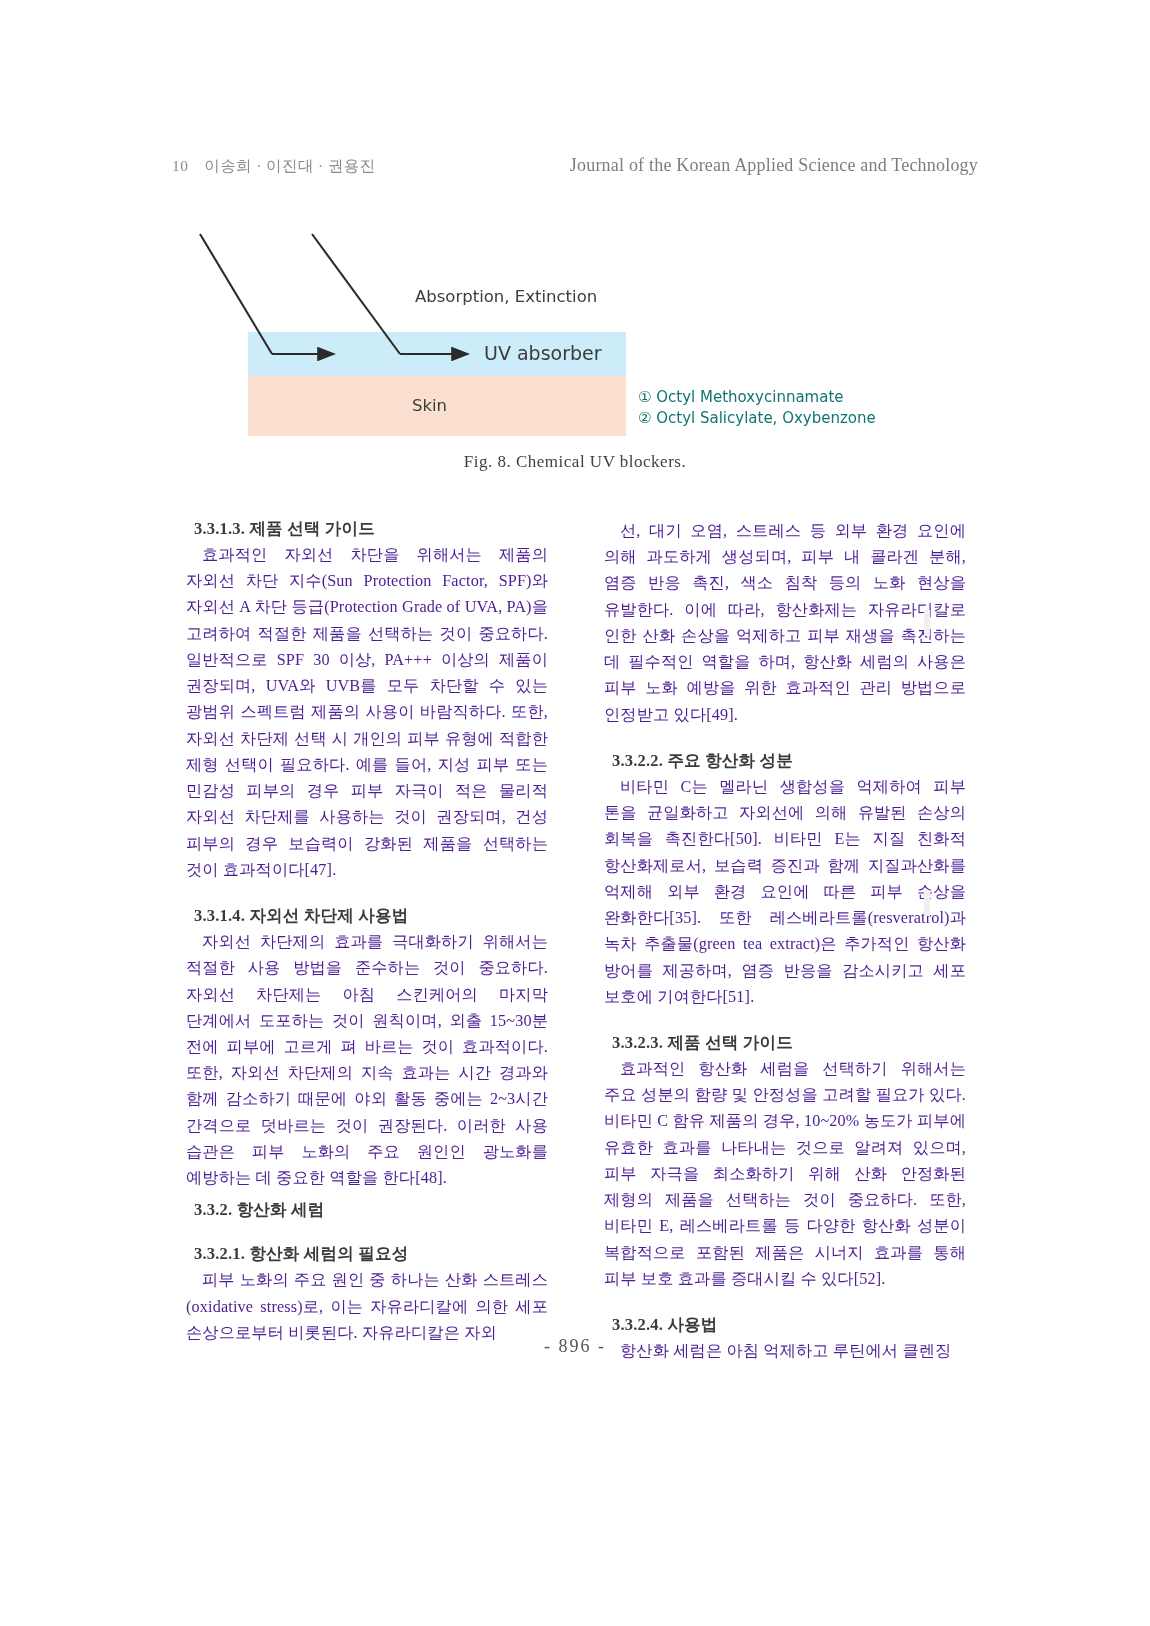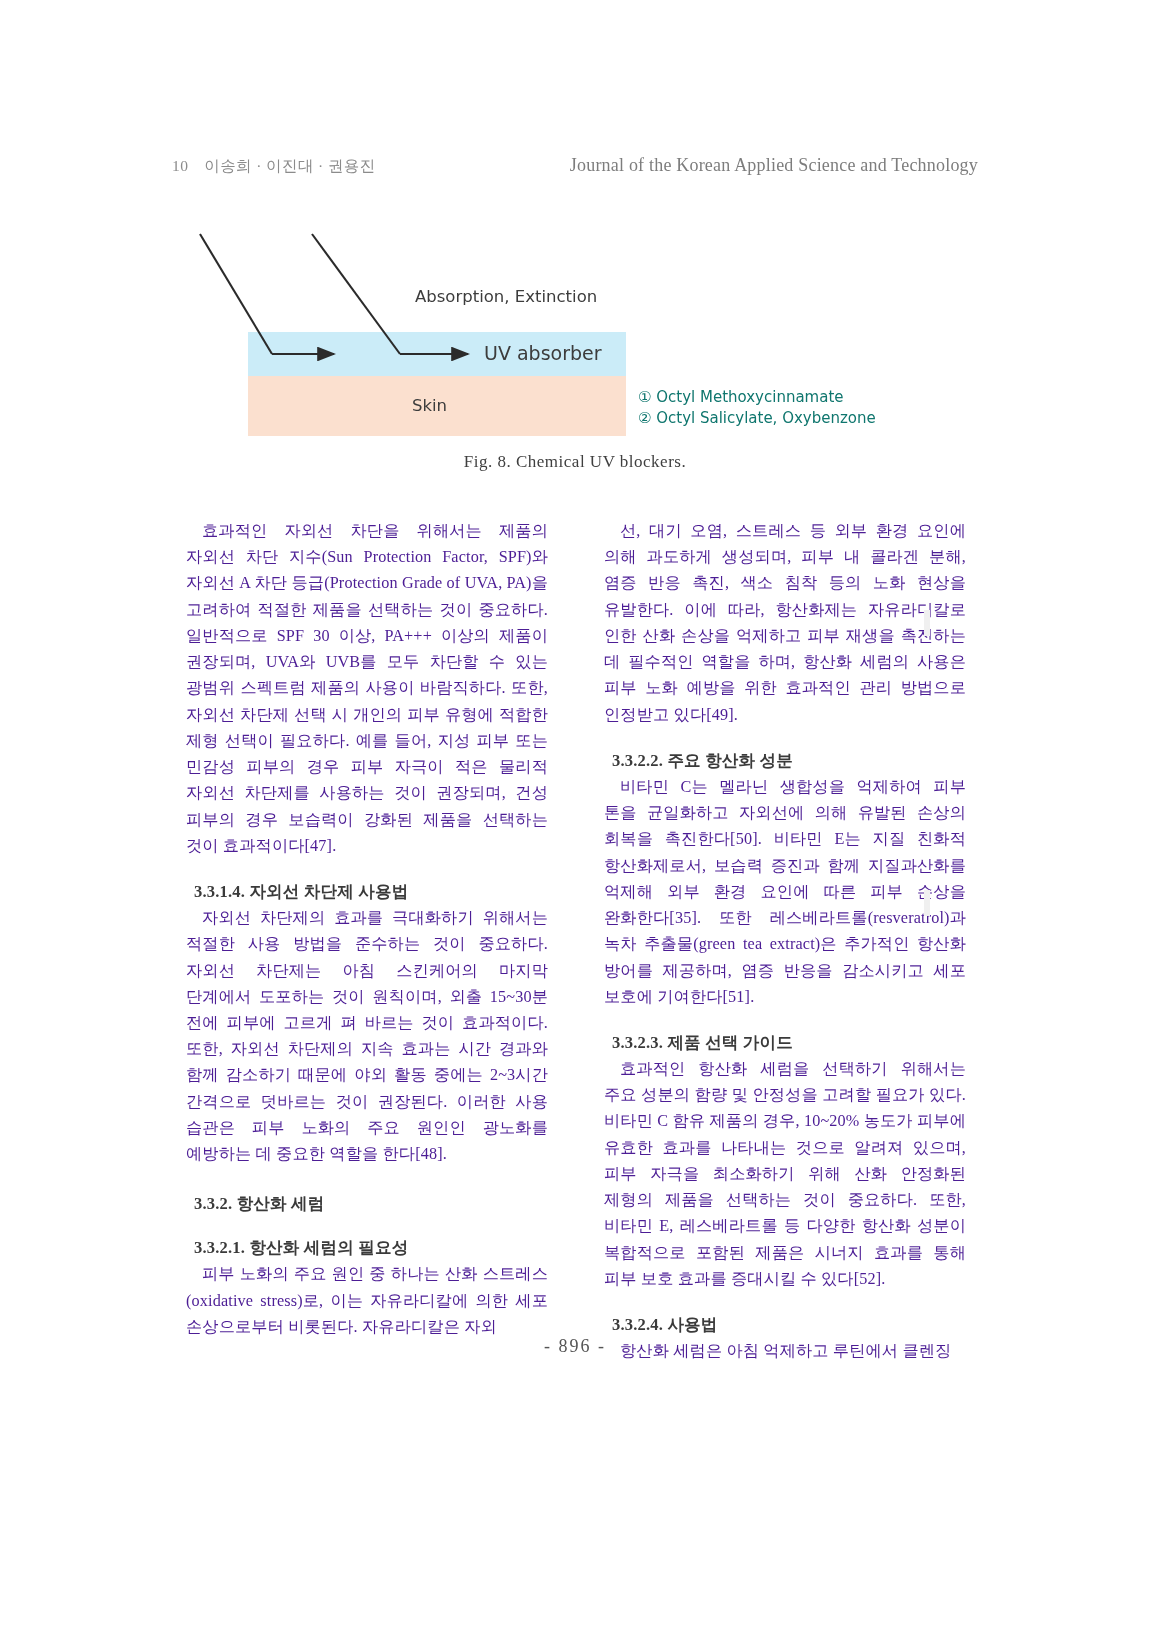--- a/index.html
+++ b/index.html
@@ -140,21 +140,21 @@
   h3.sec {
     margin: 0 0 2px 0;
     font-family: "Liberation Serif", serif;
     font-weight: bold;
     font-size: 16.5px;
     color: #3a3a3a;
     letter-spacing: 0.2px;
     padding-left: 8px;
   }
   h3.sec.spaced { margin-top: 22px; }
-  h3.sec.spaced-lg { margin-top: 26px; }
+  h3.sec.spaced-lg { margin-top: 8px; }
   p.para {
     margin: 0;
     font-family: "Liberation Serif", serif;
     font-size: 16.2px;
     line-height: 1.62;
     color: #4c1d95;
     text-align: justify;
     text-justify: inter-character;
     text-indent: 16px;
     word-break: keep-all;
@@ -224,20 +224,21 @@
         <div>① Octyl Methoxycinnamate</div>
         <div>② Octyl Salicylate, Oxybenzone</div>
       </div>
     </div>
     <div class="figure-caption">Fig. 8. Chemical UV blockers.</div>
   </div>
 
   <div class="columns">
 
     <div class="col">
+      <h3 class="sec">3.3.1.3. 제품 선택 가이드</h3>
       <p class="para">효과적인 자외선 차단을 위해서는 제품의 자외선 차단 지수(Sun Protection Factor, SPF)와 자외선 A 차단 등급(Protection Grade of UVA, PA)을 고려하여 적절한 제품을 선택하는 것이 중요하다. 일반적으로 SPF 30 이상, PA+++ 이상의 제품이 권장되며, UVA와 UVB를 모두 차단할 수 있는 광범위 스펙트럼 제품의 사용이 바람직하다. 또한, 자외선 차단제 선택 시 개인의 피부 유형에 적합한 제형 선택이 필요하다. 예를 들어, 지성 피부 또는 민감성 피부의 경우 피부 자극이 적은 물리적 자외선 차단제를 사용하는 것이 권장되며, 건성 피부의 경우 보습력이 강화된 제품을 선택하는 것이 효과적이다[47].</p>
 
       <h3 class="sec spaced">3.3.1.4. 자외선 차단제 사용법</h3>
       <p class="para">자외선 차단제의 효과를 극대화하기 위해서는 적절한 사용 방법을 준수하는 것이 중요하다. 자외선 차단제는 아침 스킨케어의 마지막 단계에서 도포하는 것이 원칙이며, 외출 15~30분 전에 피부에 고르게 펴 바르는 것이 효과적이다. 또한, 자외선 차단제의 지속 효과는 시간 경과와 함께 감소하기 때문에 야외 활동 중에는 2~3시간 간격으로 덧바르는 것이 권장된다. 이러한 사용 습관은 피부 노화의 주요 원인인 광노화를 예방하는 데 중요한 역할을 한다[48].</p>
 
       <h3 class="sec spaced-lg">3.3.2. 항산화 세럼</h3>
 
       <h3 class="sec spaced">3.3.2.1. 항산화 세럼의 필요성</h3>
       <p class="para last">피부 노화의 주요 원인 중 하나는 산화 스트레스(oxidative stress)로, 이는 자유라디칼에 의한 세포 손상으로부터 비롯된다. 자유라디칼은 자외</p>
     </div>

